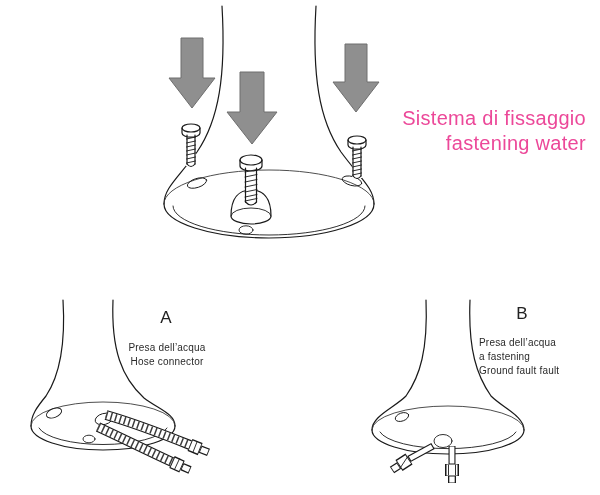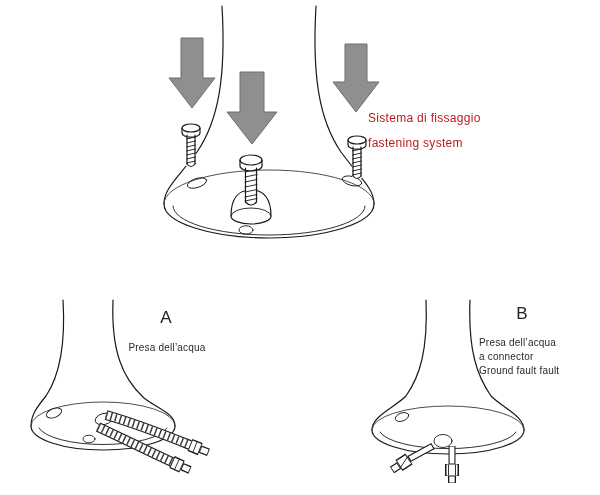--- a/index.html
+++ b/index.html
@@ -13,22 +13,22 @@
     position:relative;
     width:600px;
     height:495px;
     background:var(--background);
     overflow:hidden;
   }
   #stage svg{position:absolute;left:0;top:0;}
   .txt{position:absolute;color:#1f1f1f;}
   .title{
     left:368px;top:106px;width:218px;
-    text-align:left;font-size:12px;line-height:25px;
-    letter-spacing:0.3px;color:#b91c1c;
+    text-align:right;font-size:20px;line-height:25px;
+    letter-spacing:0.3px;color:#ec4899;
   }
   .fig-label{font-size:17px;text-align:center;color:#222;}
   .fig-label.a{left:148px;top:308px;width:36px;}
   .fig-label.b{left:504px;top:304px;width:36px;}
   .caption{font-size:10px;line-height:14px;color:#2a2a2a;letter-spacing:0.2px;}
   .caption.a{left:112px;top:341px;width:110px;text-align:center;}
   .caption.b{left:479px;top:336px;width:110px;text-align:left;}
 
   
   .ln{fill:none;stroke:var(--line);stroke-width:1.2;stroke-linecap:round;stroke-linejoin:round;}
@@ -166,28 +166,29 @@
         <path class="nut-inner" d="M452 464.5 L452 475.5"></path>
         <path class="ln-thin" d="M448.5 465 L448.5 475 M455.5 465 L455.5 475"></path>
         <path class="tip-outer" d="M452 476 L452 483"></path>
         <path class="tip-inner" d="M452 476.5 L452 482.5"></path>
       </g>
     </g>
   </svg>
 
   <div class="txt title">
     <div>Sistema di fissaggio</div>
-    <div>fastening system</div>
+    <div>fastening water</div>
   </div>
 
   <div class="txt fig-label a">A</div>
   <div class="txt caption a">
     <div>Presa dell’acqua</div>
+    <div>Hose connector</div>
   </div>
 
   <div class="txt fig-label b">B</div>
   <div class="txt caption b">
     <div>Presa dell’acqua</div>
-    <div>a connector</div>
+    <div>a fastening</div>
     <div>Ground fault fault</div>
   </div>
 
 </div>
 
 </body></html>

